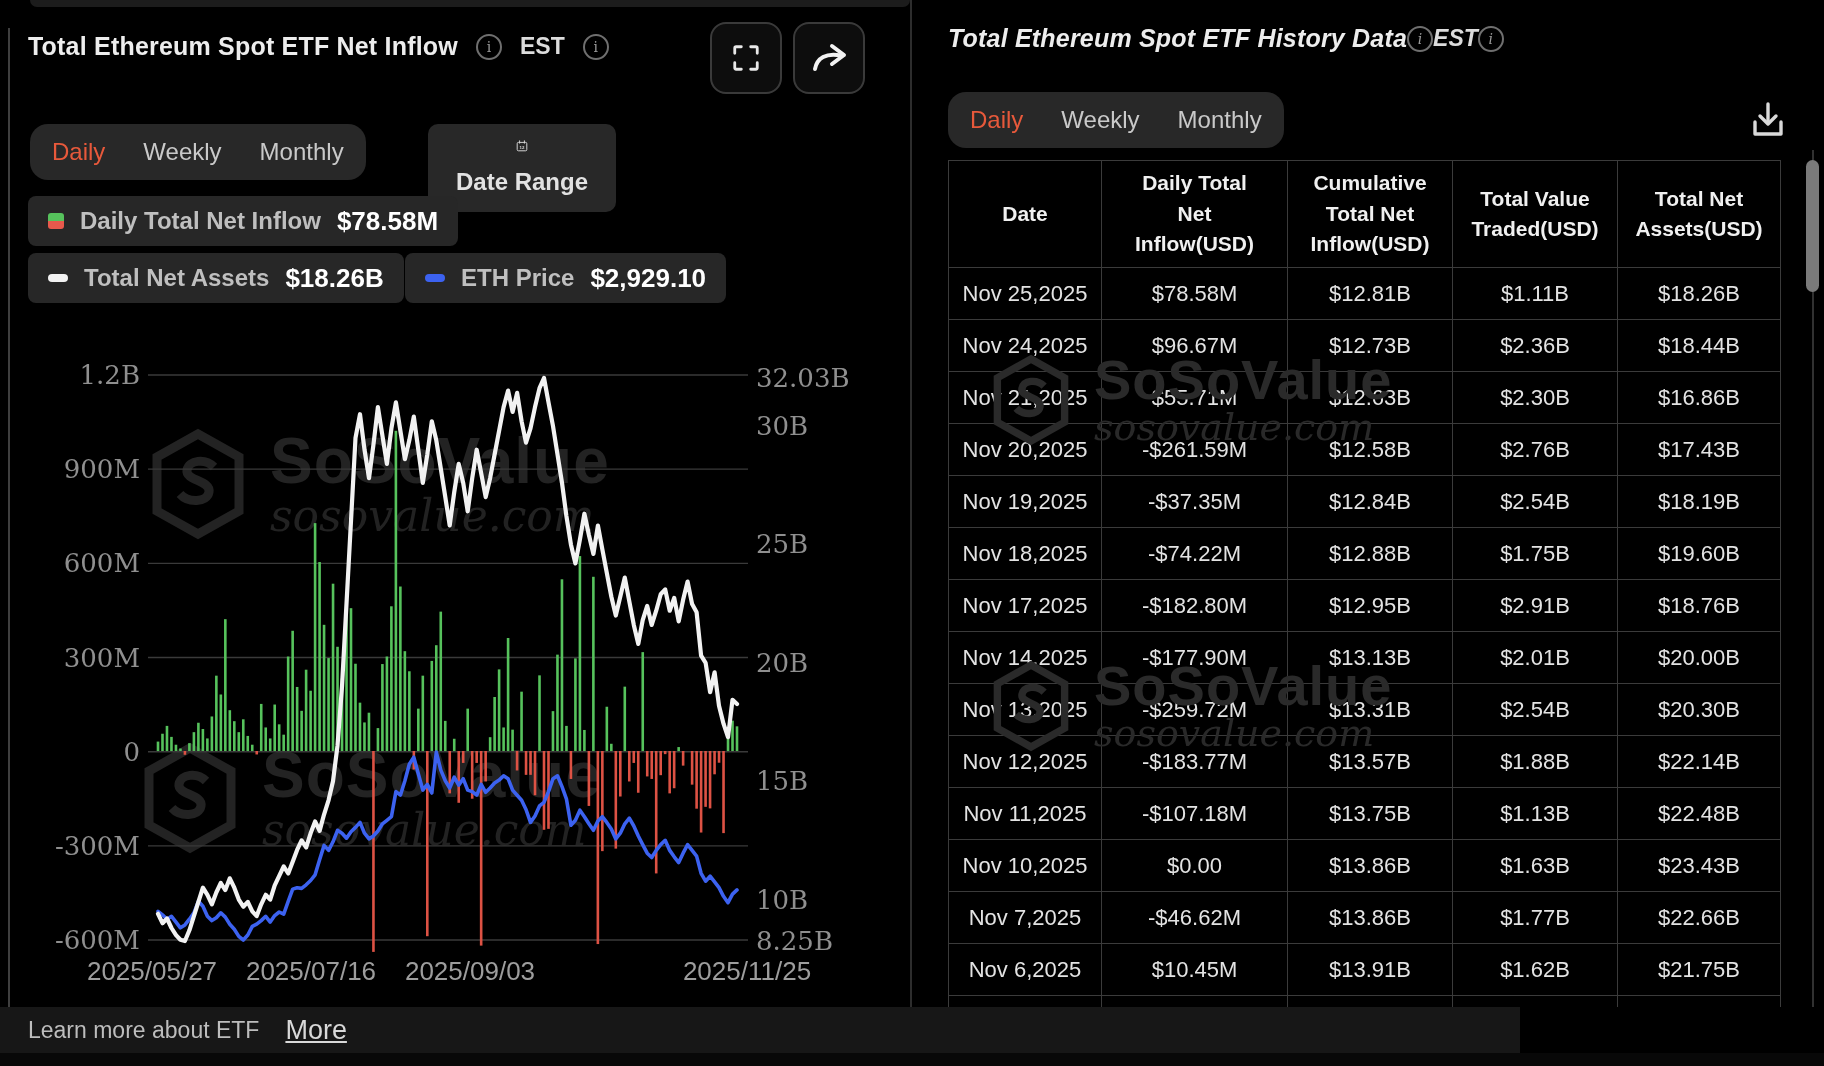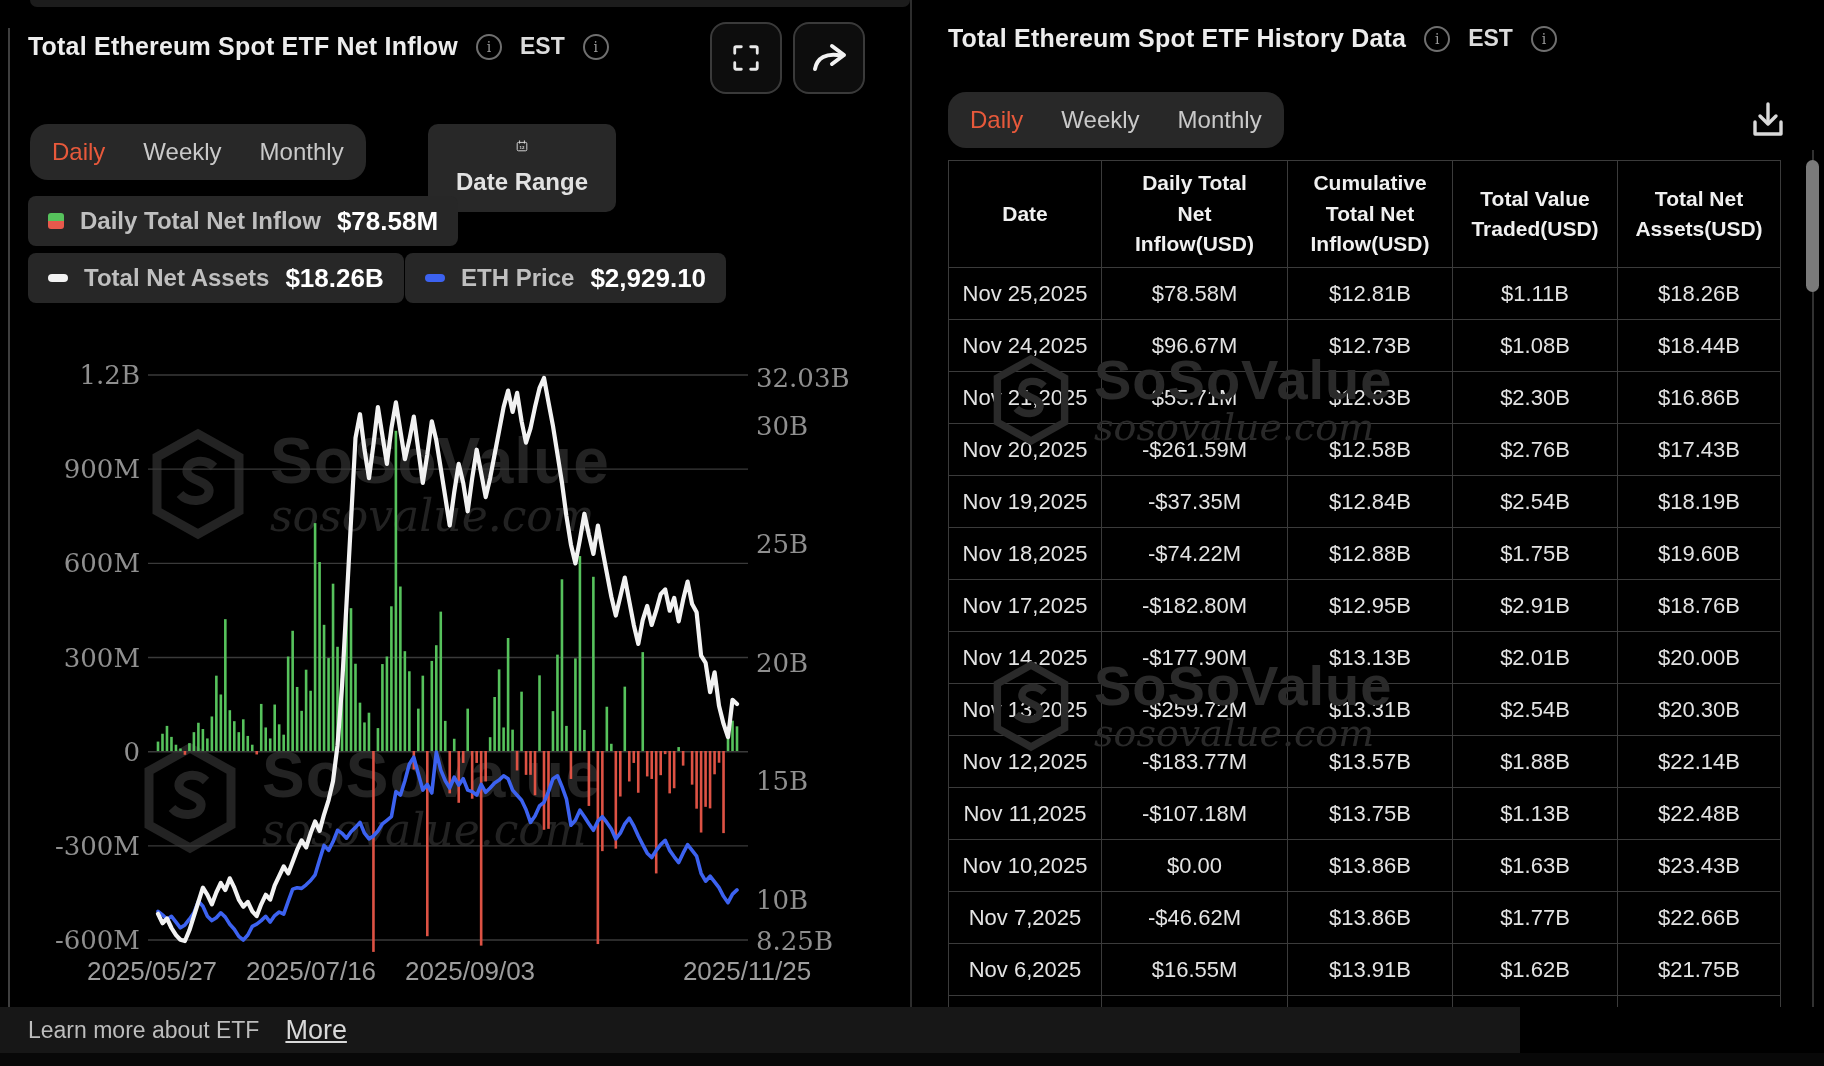--- a/index.html
+++ b/index.html
@@ -321,21 +321,21 @@
     <svg width="82" height="94" viewBox="0 0 100 110">
       <path d="M50 5 L91 28 V82 L50 105 L9 82 V28 Z" fill="none" stroke="#2a2a2a" stroke-width="9"></path>
       <path d="M66 38 C57 29 41 31 39 41 C37 52 63 51 61 63 C59 74 40 74 32 65" fill="none" stroke="#2a2a2a" stroke-width="9"></path>
     </svg>
     <div>
       <div class="wm-brand" style="color:#2a2a2a;">SoSoValue</div>
       <div class="wm-domain" style="color:#292929;">sosovalue.com</div>
     </div>
   </div>
 
-  <div class="abs" style="left:36px;top:24px;display:flex;align-items:center;gap:18px;z-index:5;">
+  <div class="abs" style="left:36px;top:24px;display:flex;align-items:center;z-index:5;font-style:italic;">
     <span class="panel-title">Total Ethereum Spot ETF History Data</span>
     <span class="info-icon">i</span>
     <span class="est-label">EST</span>
     <span class="info-icon">i</span>
   </div>
 
   <div class="abs tab-bar" style="left:36px;top:92px;z-index:5;">
     <span class="tab active">Daily</span>
     <span class="tab">Weekly</span>
     <span class="tab">Monthly</span>
@@ -372,21 +372,21 @@
           <td>Nov 25,2025</td>
           <td class="pos">$78.58M</td>
           <td>$12.81B</td>
           <td>$1.11B</td>
           <td>$18.26B</td>
         </tr>
         <tr>
           <td>Nov 24,2025</td>
           <td class="pos">$96.67M</td>
           <td>$12.73B</td>
-          <td>$1.08B</td>
+          <td>$2.36B</td>
           <td>$18.44B</td>
         </tr>
         <tr>
           <td>Nov 21,2025</td>
           <td class="pos">$55.71M</td>
           <td>$12.63B</td>
           <td>$2.30B</td>
           <td>$16.86B</td>
         </tr>
         <tr>
@@ -454,21 +454,21 @@
         </tr>
         <tr>
           <td>Nov 7,2025</td>
           <td class="neg">-$46.62M</td>
           <td>$13.86B</td>
           <td>$1.77B</td>
           <td>$22.66B</td>
         </tr>
         <tr>
           <td>Nov 6,2025</td>
-          <td class="pos">$16.55M</td>
+          <td class="pos">$10.45M</td>
           <td>$13.91B</td>
           <td>$1.62B</td>
           <td>$21.75B</td>
         </tr>
         <tr>
           <td>Nov 5,2025</td>
           <td class="neg">-$118.58M</td>
           <td>$13.90B</td>
           <td>$1.79B</td>
           <td>$22.74B</td>

